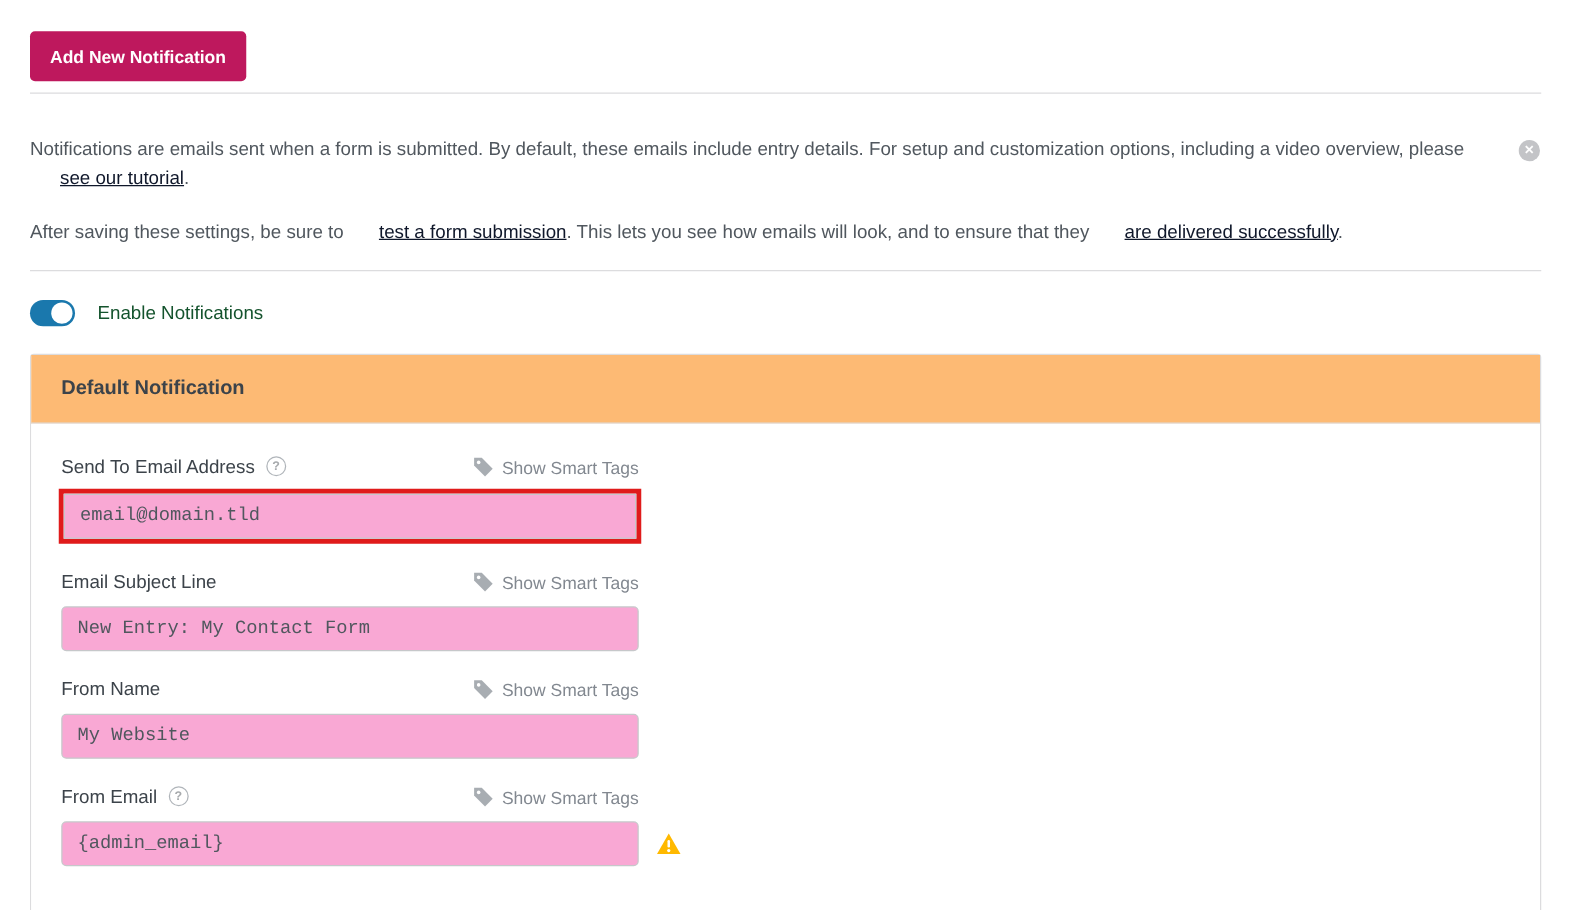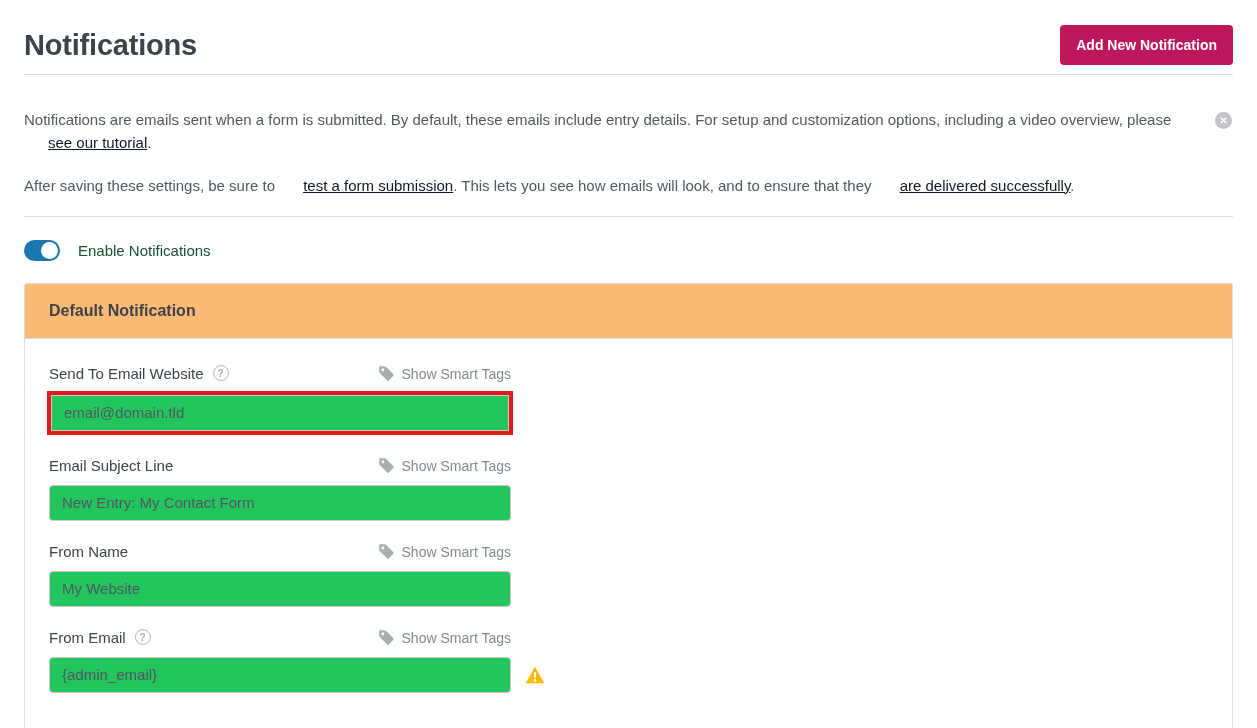--- a/index.html
+++ b/index.html
@@ -46,36 +46,35 @@
   .label-wrap { display:flex; align-items:center; gap:9px; }
   .field-label { font-size:15px; color:#3c434a; }
   .help { width:16px; height:16px; border:1px solid #b0b5ba; border-radius:50%;
     color:#a7aaad; font-size:10px; font-weight:700; display:inline-flex;
     align-items:center; justify-content:center; cursor:pointer; }
   .smart { display:flex; align-items:flex-end; gap:7px; color:#828890;
     font-size:14px; cursor:pointer; }
   .smart svg { display:block; }
 
   .text-input { width:462px; height:36px; border:1px solid #c6c8ca; border-radius:4px;
-    padding:0 12px; font-size:15px; color:#50575e; background:#22c55e;
-    font-family:Liberation Sans, sans-serif; }
+    padding:0 12px; font-size:15px; color:#50575e; background:#f9a8d4;
+    font-family:Liberation Mono, monospace; }
   .highlight { border:4px solid #e01b1b; width:466px; margin-left:-2px;
     margin-top:-2px; }
   .highlight .text-input { width:100%; border-radius:0; display:block; }
 
   .input-row { display:flex; align-items:center; }
   .warn { margin-left:14px; display:block; }
 </style>
 </head>
 <body>
 
 <div class="page">
 
   <div class="topbar">
-    <h1>Notifications</h1>
     <button class="btn-primary">Add New Notification</button>
   </div>
 
   <div class="divider divider-top"></div>
 
   <div class="notice">
     <p class="p1"><span>Notifications are emails sent when a form is submitted. By default, these emails include entry details. For setup and customization options, including a video overview, please </span><a href="#">see our tutorial</a><span>.</span></p>
     <p class="p2"><span>After saving these settings, be sure to </span><a href="#">test a form submission</a><span>. This lets you see how emails will look, and to ensure that they </span><a href="#">are delivered successfully</a><span>.</span></p>
     <span class="dismiss">✕</span>
   </div>
@@ -91,21 +90,21 @@
 
   <div class="panel">
     <div class="panel-header">
       <span>Default Notification</span>
     </div>
     <div class="panel-body">
 
       <div class="field">
         <div class="field-head">
           <div class="label-wrap">
-            <span class="field-label">Send To Email Website</span>
+            <span class="field-label">Send To Email Address</span>
             <span class="help">?</span>
           </div>
           <div class="smart">
             <svg width="17" height="17" viewBox="0 0 20 20">
               <path d="M1.5 1.5h7.2L19 11.8 11.8 19 1.5 8.7z" fill="#a8adb2"></path>
               <circle cx="5.8" cy="5.8" r="1.7" fill="#fff"></circle>
             </svg>
             <span>Show Smart Tags</span>
           </div>
         </div>

